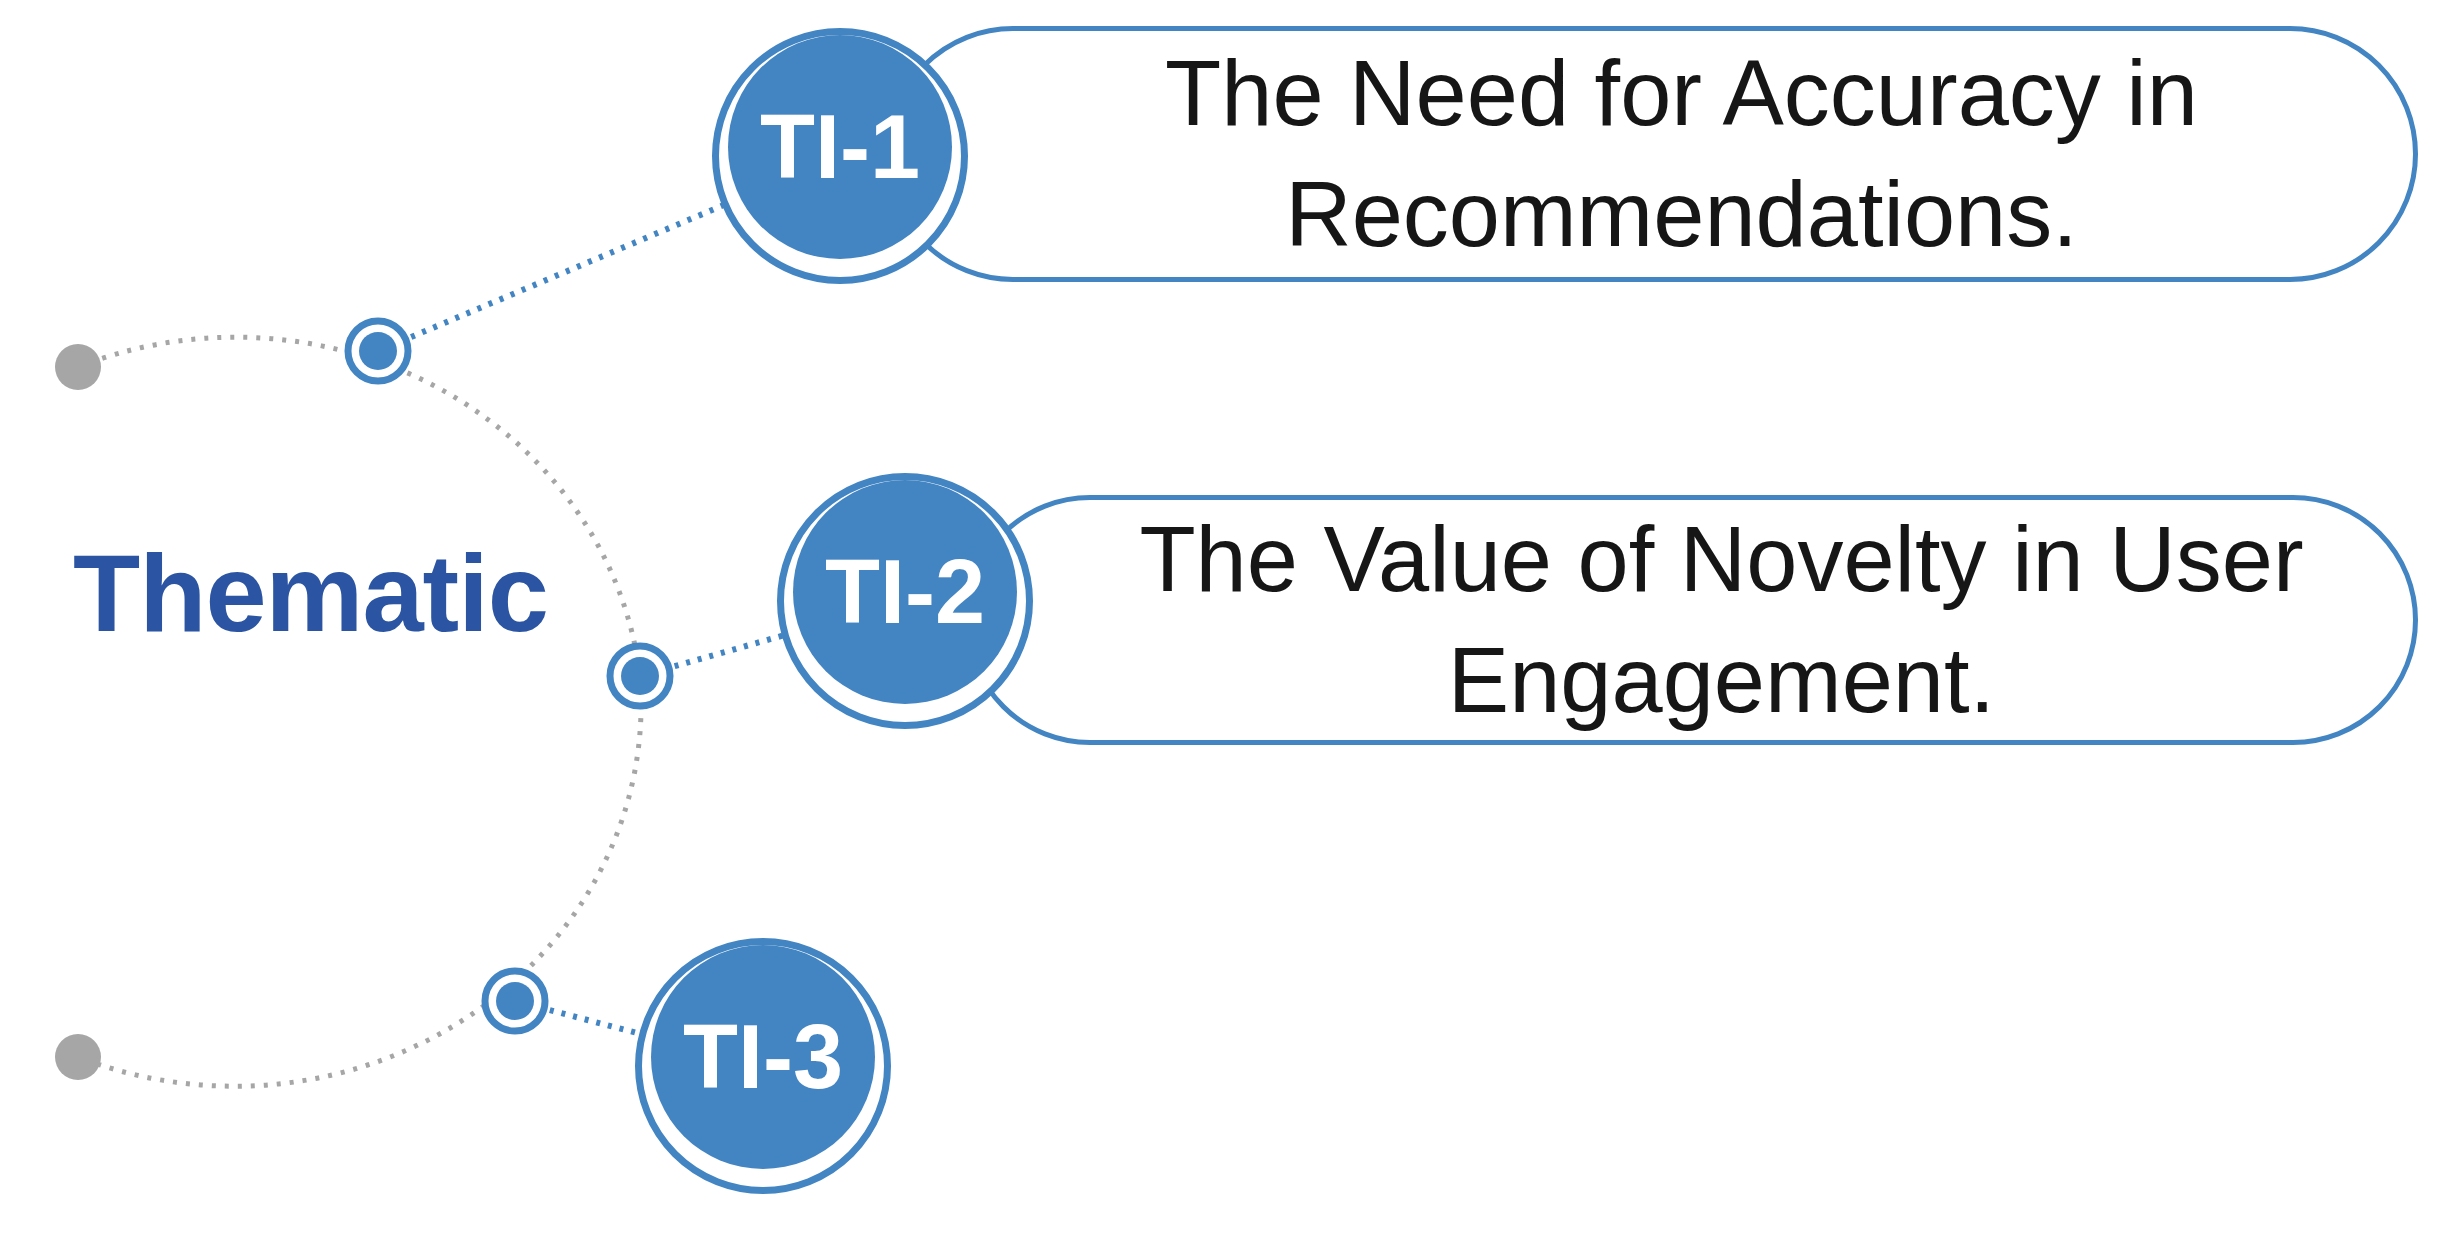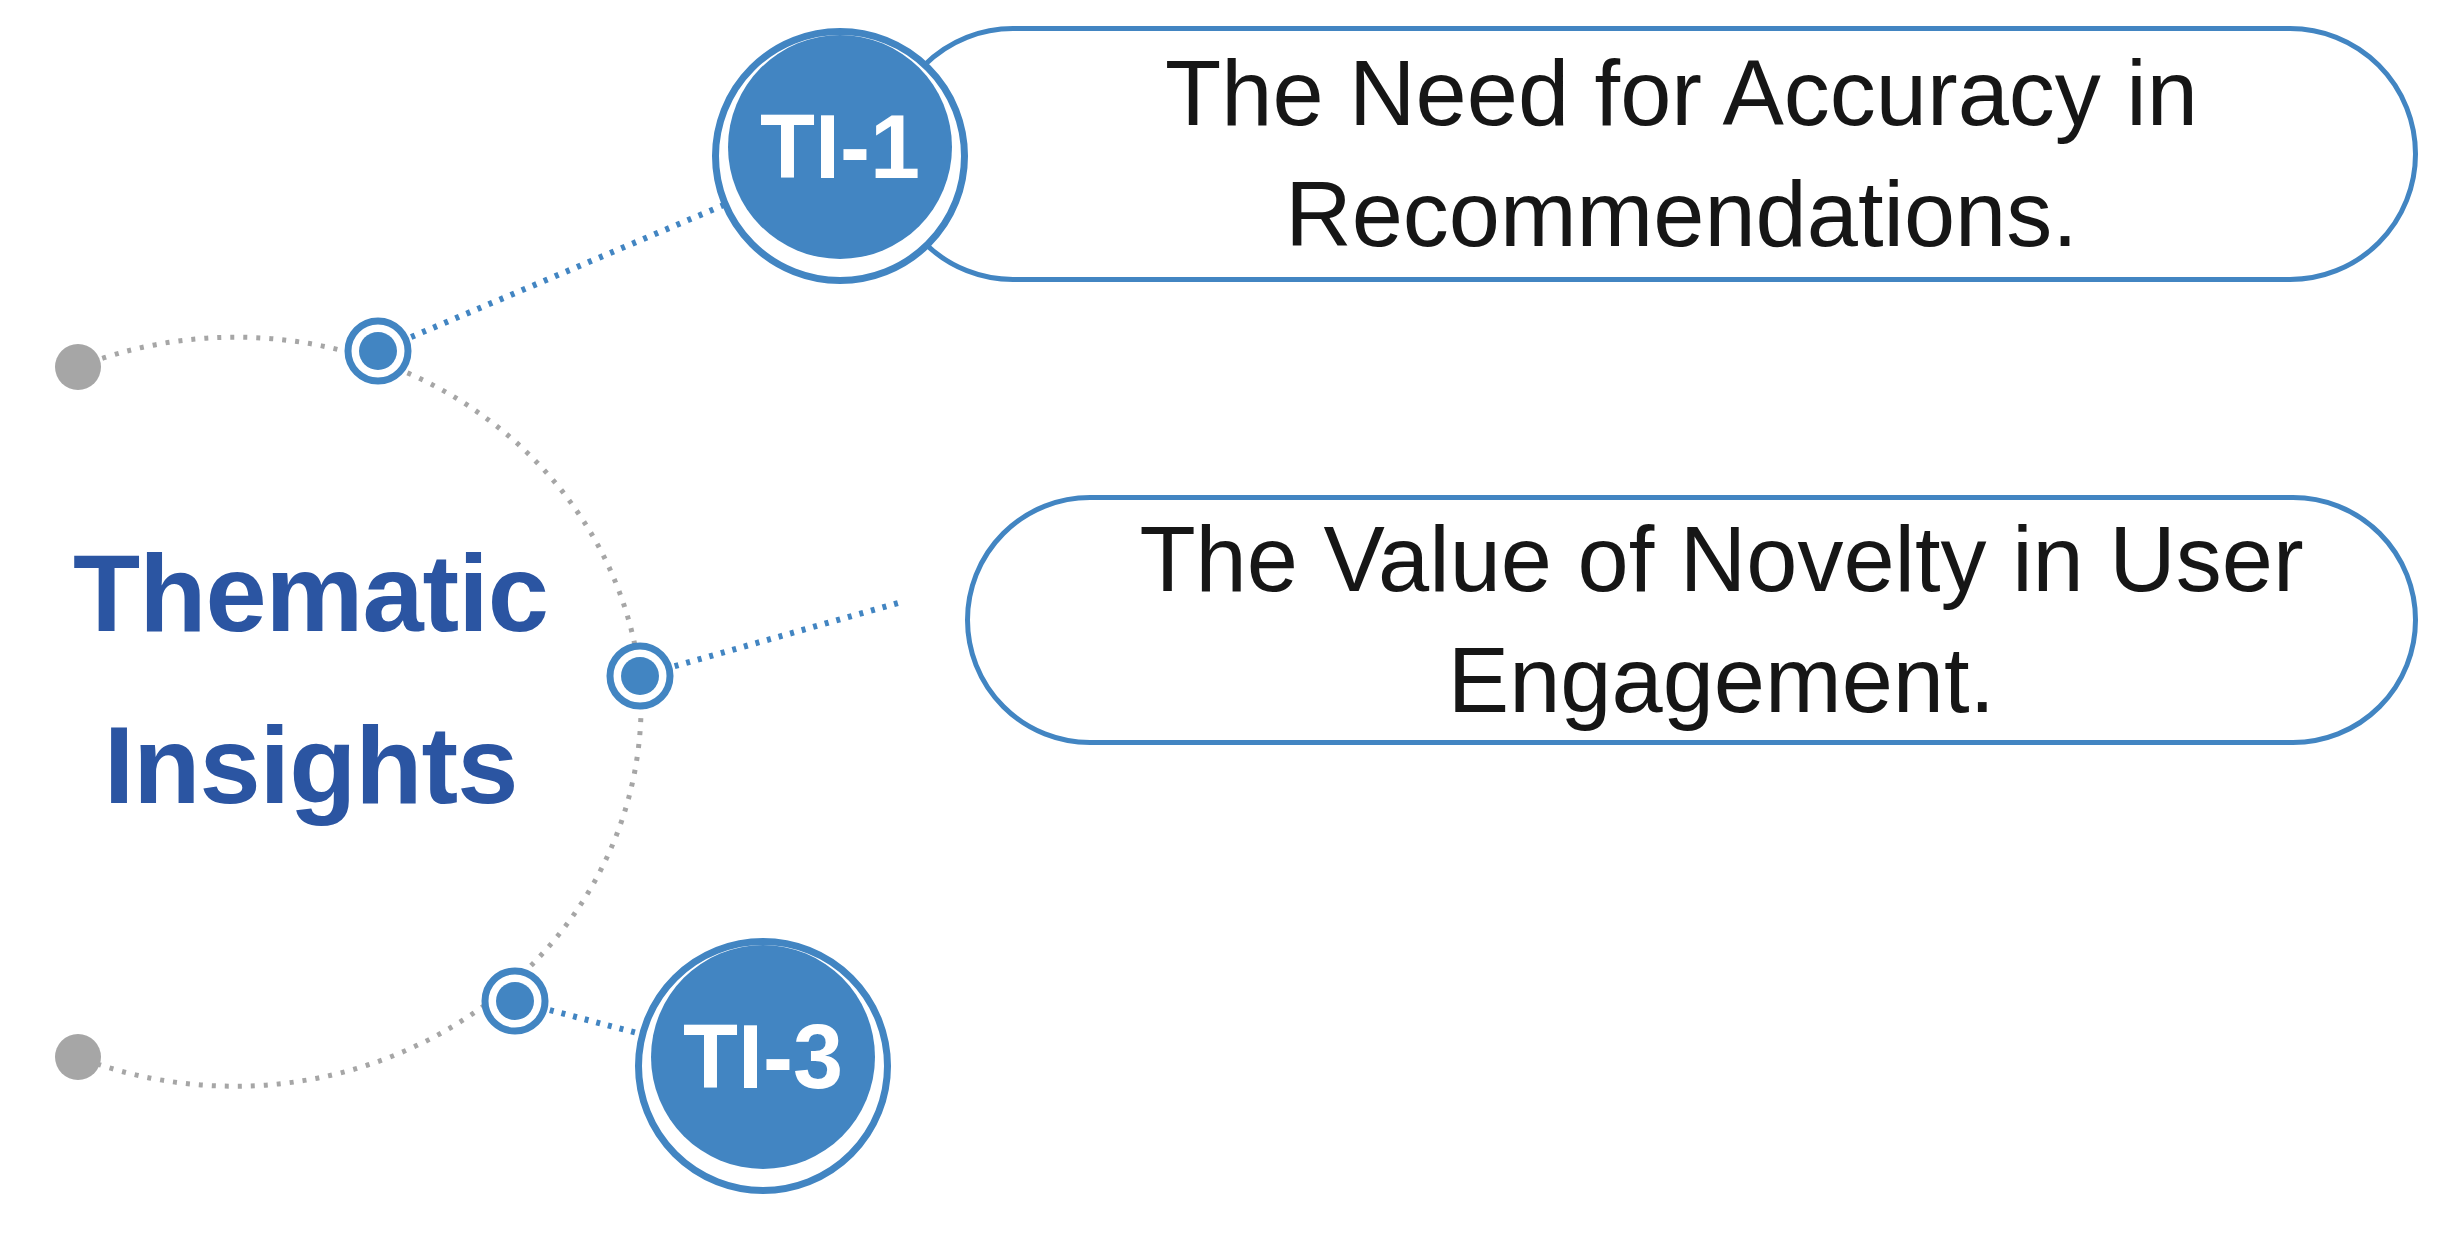--- a/index.html
+++ b/index.html
@@ -80,34 +80,38 @@
       <circle cx="640" cy="676" r="19" fill="#4285c2"></circle>
     </g>
     <g>
       <circle cx="515" cy="1001" r="30" fill="#ffffff" stroke="#4285c2" stroke-width="7"></circle>
       <circle cx="515" cy="1001" r="19" fill="#4285c2"></circle>
     </g>
   </svg>
 
   <div class="title">
     <div>Thematic</div>
-    <div>Insights</div>
   </div>
 
   <div class="pill pill-2">
     <span>The Value of Novelty in User Engagement.</span>
   </div>
   <div class="pill pill-1">
     <span>The Need for Accuracy in Recommendations.</span>
   </div>
 
   <div class="node node-1">
     <div class="node-inner">
       <span>TI-1</span>
     </div>
   </div>
+  <div class="node node-2">
+    <div class="node-inner">
+      <span>TI-2</span>
+    </div>
+  </div>
   <div class="node node-3">
     <div class="node-inner">
       <span>TI-3</span>
     </div>
   </div>
 
 </div>
 
 </body></html>

